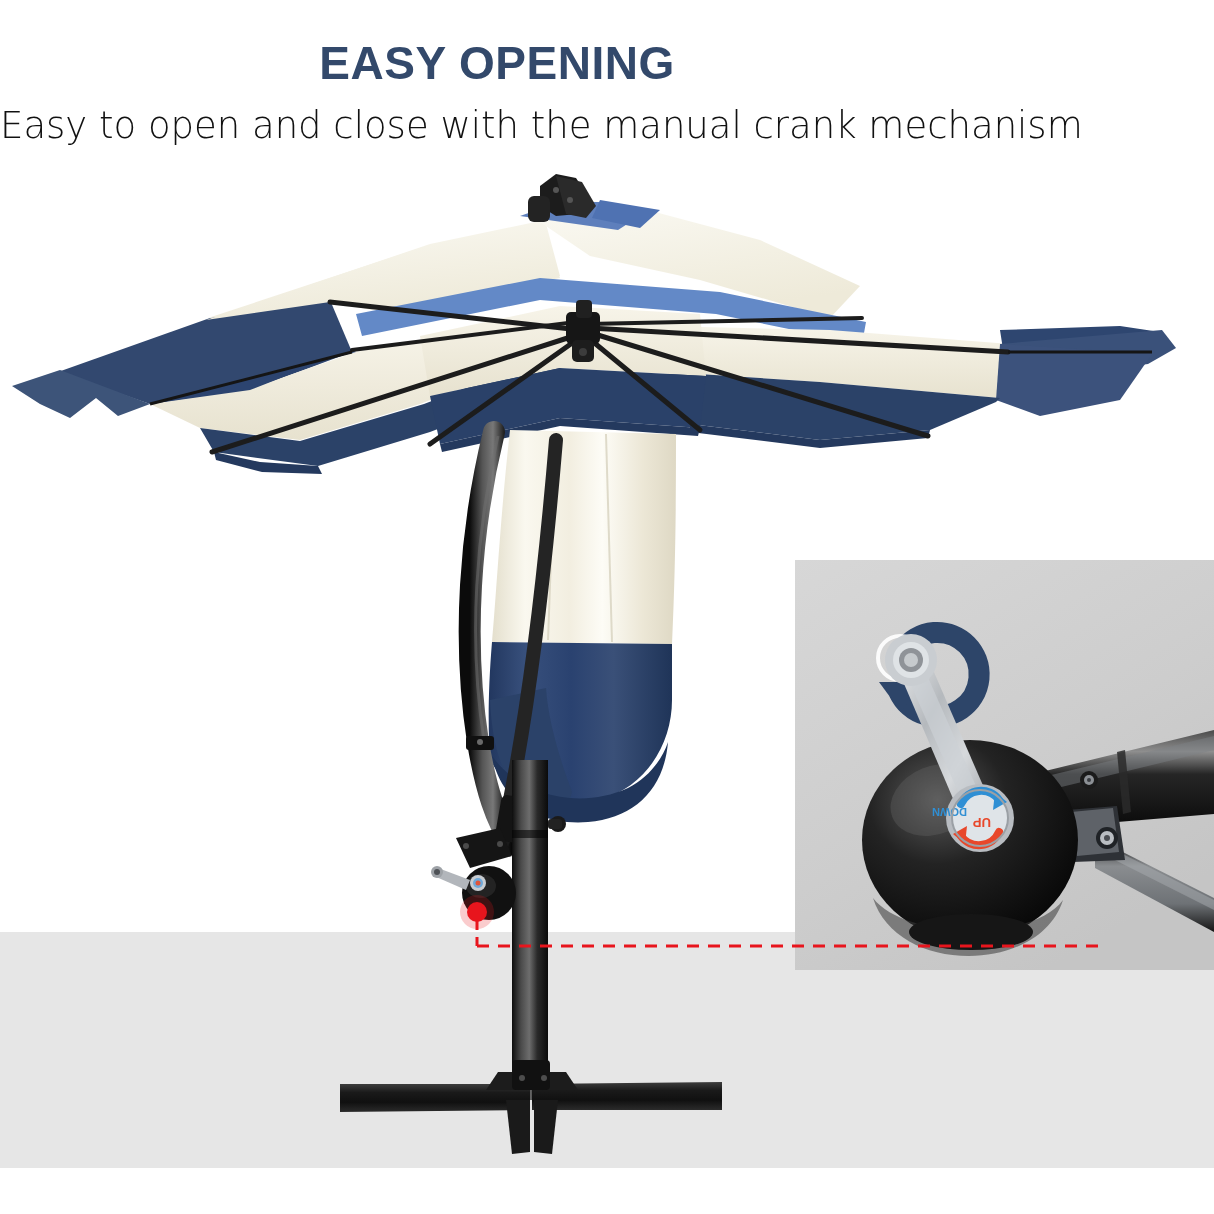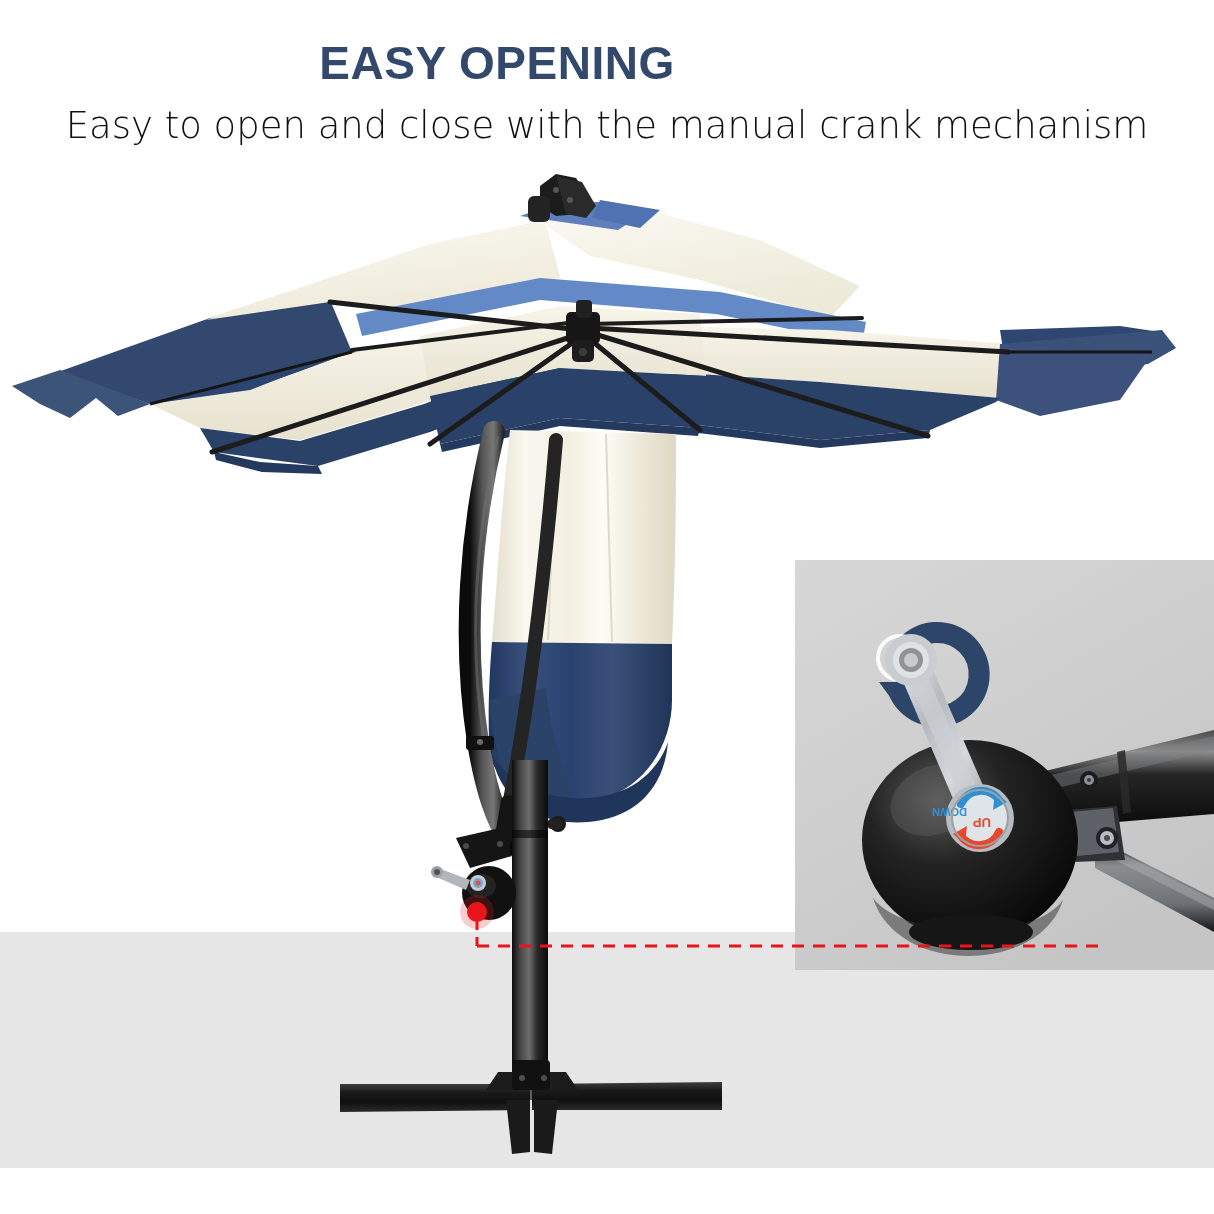--- a/index.html
+++ b/index.html
@@ -29,21 +29,21 @@
     font-weight: bold;
     letter-spacing: 0.5px;
     color: #33496b;
     font-family: "Liberation Sans", sans-serif;
   }
   #subhead {
     position: absolute;
     left: 0;
     top: 104px;
     width: 1214px;
-    text-align: center;
+    text-align: left;
     font-size: 37px;
     font-weight: 300;
     color: #111111;
     font-family: "DejaVu Sans", sans-serif;
     white-space: nowrap;
   }
 
   
   #ground {
     position: absolute;

